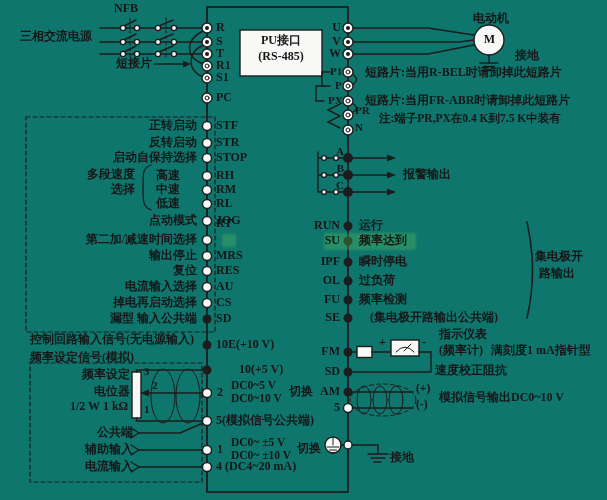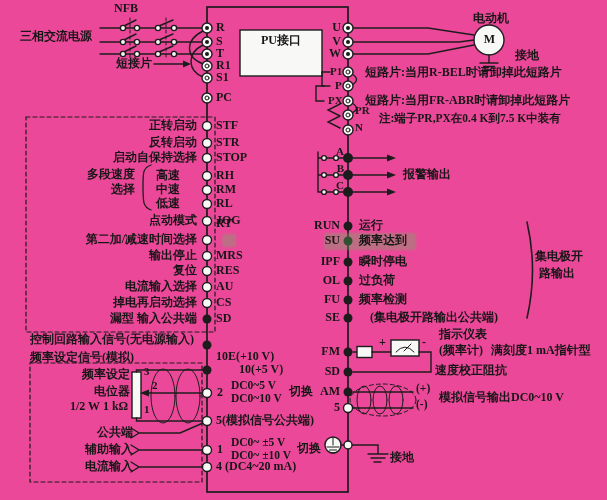--- a/index.html
+++ b/index.html
@@ -1,16 +1,16 @@
 <!DOCTYPE html>
 <html><head>
 <meta charset="utf-8">
 <style>
   html,body{margin:0;padding:0;}
-  #canvas{position:relative;width:607px;height:500px;background:#ec4899;overflow:hidden;
+  #canvas{position:relative;width:607px;height:500px;background:#0f766e;overflow:hidden;
           font-family:"Liberation Serif","DejaVu Serif",serif;}
   .lbl{position:absolute;font-weight:bold;font-size:12px;line-height:15px;color:#161616;white-space:nowrap;}
   .ra{text-align:right;}
   .ctr{text-align:center;}
   .s11{font-size:11px;line-height:13px;}
   .s115{font-size:11.5px;line-height:14px;}
   .wm{position:absolute;background:rgba(92,190,92,.33);filter:blur(1px);border-radius:2px;}
   svg{position:absolute;left:0;top:0;}
 </style>
 </head>
@@ -223,20 +223,21 @@
   </svg>
 
   <div class="wm" style="left:324px;top:233px;width:92px;height:17px;"></div>
   <div class="wm" style="left:222px;top:234px;width:14px;height:13px;"></div>
 
   <div class="lbl" style="left:114px;top:1px;">NFB</div>
   <div class="lbl" style="left:20px;top:29px;">三相交流电源</div>
   <div class="lbl" style="left:116px;top:56px;">短接片</div>
 
   <div class="lbl ctr" style="left:240px;top:33px;width:82px;">PU接口</div>
+  <div class="lbl ctr" style="left:240px;top:49px;width:82px;">(RS-485)</div>
 
   <div class="lbl" style="left:473px;top:11px;">电动机</div>
   <div class="lbl ctr" style="left:481px;top:32px;width:17px;">M</div>
   <div class="lbl" style="left:515px;top:48px;">接地</div>
 
   <div class="lbl" style="left:216px;top:20px;">R</div>
   <div class="lbl" style="left:216px;top:34px;">S</div>
   <div class="lbl" style="left:216px;top:46px;">T</div>
   <div class="lbl" style="left:216px;top:58px;">R1</div>
   <div class="lbl" style="left:216px;top:70px;">S1</div>
@@ -279,21 +280,21 @@
   <div class="lbl" style="left:30px;top:332px;">控制回路输入信号(无电源输入)</div>
   <div class="lbl" style="left:30px;top:350px;">频率设定信号(模拟)</div>
 
   <div class="lbl ra" style="right:477px;top:367px;">频率设定</div>
   <div class="lbl ra" style="right:477px;top:384px;">电位器</div>
   <div class="lbl" style="left:70px;top:399px;">1/2 W 1 kΩ</div>
   <div class="lbl s11" style="left:144px;top:365px;">3</div>
   <div class="lbl s11" style="left:152px;top:379px;">2</div>
   <div class="lbl s11" style="left:144px;top:403px;">1</div>
 
-  <div class="lbl" style="left:216px;top:337px;margin-top:12px;">10E(+10 V)</div>
+  <div class="lbl" style="left:216px;top:337px;">10E(+10 V)</div>
   <div class="lbl" style="left:216px;top:362px;margin-left:23px;">10(+5 V)</div>
   <div class="lbl" style="left:217px;top:385px;">2</div>
   <div class="lbl s115" style="left:231px;top:378px;">DC0~5 V</div>
   <div class="lbl s115" style="left:231px;top:391px;">DC0~10 V</div>
   <div class="lbl" style="left:289px;top:384px;">切换</div>
   <div class="lbl" style="left:216px;top:413px;">5(模拟信号公共端)</div>
   <div class="lbl ra" style="right:474px;top:425px;">公共端</div>
   <div class="lbl ra" style="right:474px;top:442px;">辅助输入</div>
   <div class="lbl" style="left:217px;top:442px;">1</div>
   <div class="lbl s115" style="left:231px;top:435px;">DC0~ ±5 V</div>

